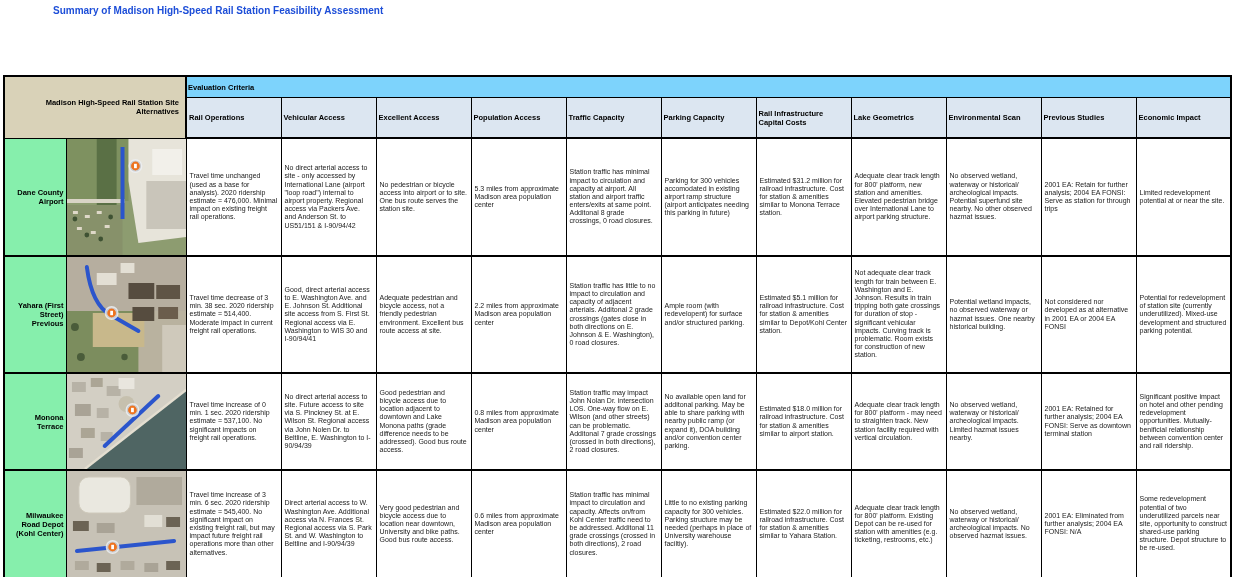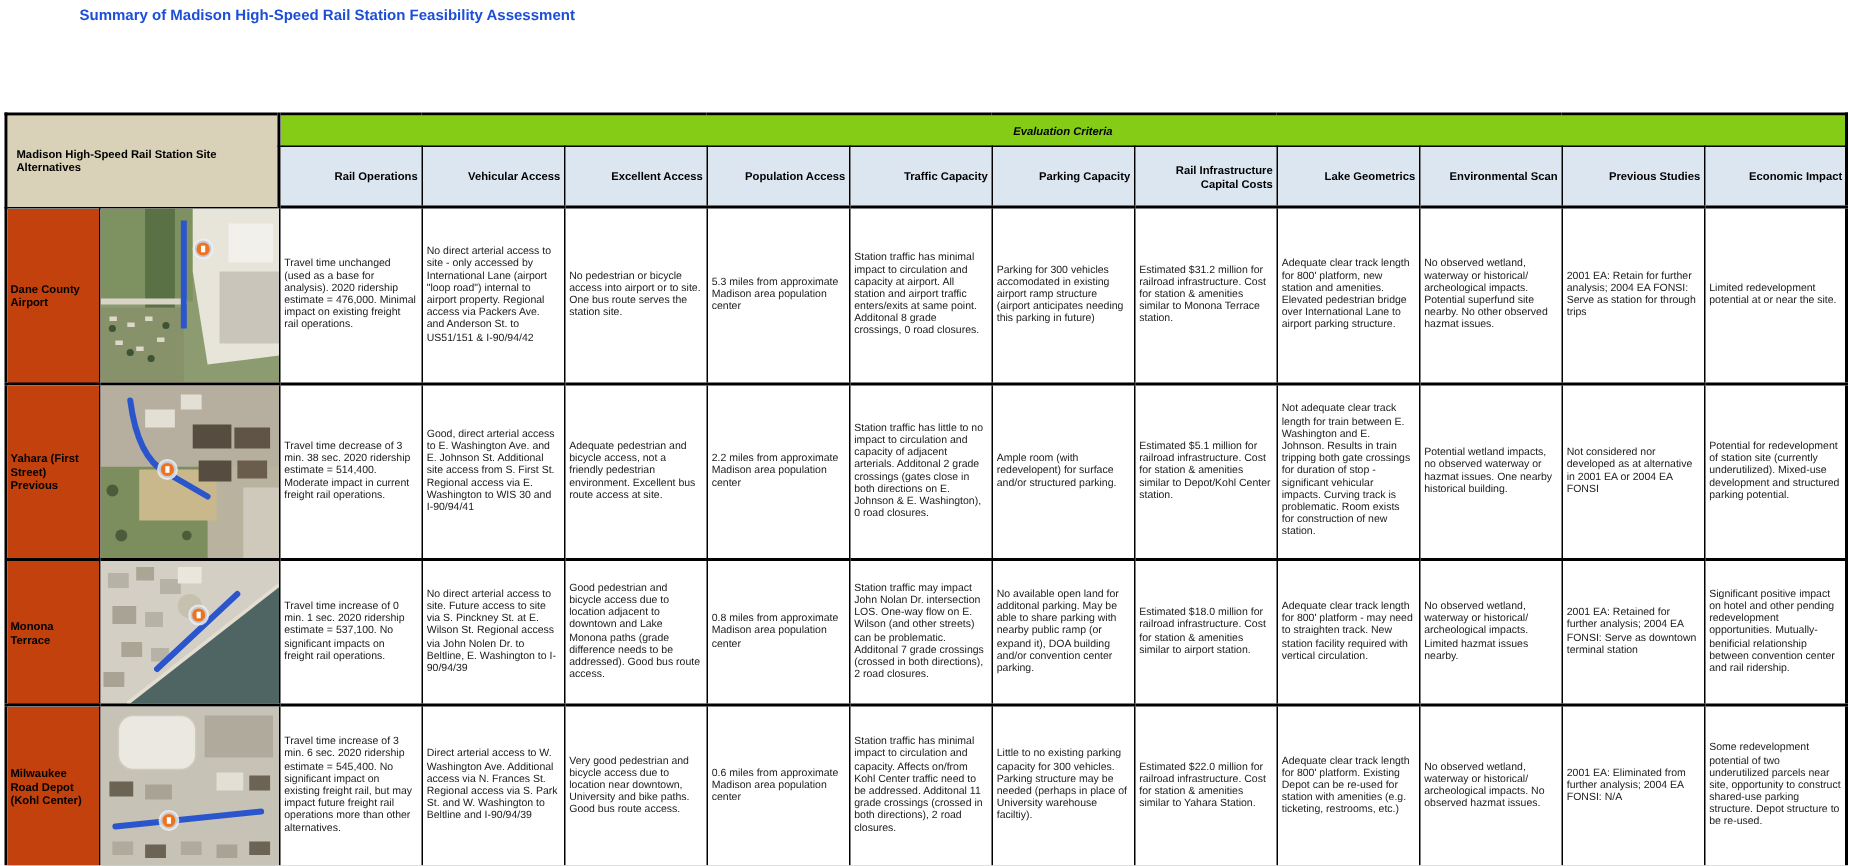--- a/index.html
+++ b/index.html
@@ -2,27 +2,27 @@
 <html><head>
 <meta charset="utf-8">
 <style>
   html,body{margin:0;padding:0;background:#fff;}
   .page{position:relative;width:1233px;height:577px;background:#ffffff;overflow:hidden;
         font-family:"Liberation Sans", sans-serif;color:#1a1a1a;}
   .title{position:absolute;left:5px;top:5px;font-size:10px;font-weight:bold;color:#1d4ed8;margin-left:48px;}
   table.matrix{position:absolute;left:3px;top:75px;width:1227px;border-collapse:collapse;
         table-layout:fixed;background:#fff;border:2px solid #000;}
   table.matrix th, table.matrix td{border:1px solid #000;overflow:hidden;}
-  .corner{background:#d9d2b8;font-size:7.5px;font-weight:bold;text-align:left;
+  .corner{background:#d9d2b8;font-size:7.5px;font-weight:bold;text-align:right;
         vertical-align:middle;padding:1px 6px;border-right:2px solid #000 !important;color:#000;}
-  .group-hdr{background:#84cc16;font-size:7.5px;font-weight:bold;text-align:center;
-        vertical-align:middle;height:18px;color:#000;font-style:italic;}
-  .crit-hdr{background:#dce6f1;font-size:7.5px;font-weight:bold;text-align:right;
+  .group-hdr{background:#7dd3fc;font-size:7.5px;font-weight:bold;text-align:left;
+        vertical-align:middle;height:18px;color:#000;}
+  .crit-hdr{background:#dce6f1;font-size:7.5px;font-weight:bold;text-align:left;
         vertical-align:middle;height:37px;padding:1px 2px;border-bottom:2px solid #000 !important;color:#000;}
-  tbody th.rowlabel{background:#c2410c;font-size:7.5px;font-weight:bold;text-align:left;
+  tbody th.rowlabel{background:#86efac;font-size:7.5px;font-weight:bold;text-align:right;
         vertical-align:middle;padding:1px 2px;color:#000;}
   tbody td, tbody th{border-bottom:2px solid #000 !important;}
   td.cell{font-size:7px;line-height:1.17;vertical-align:middle;text-align:left;
         padding:1px 3px;font-weight:normal;}
   td.img-cell{padding:0;vertical-align:top;background:#b9b29f;}
   td.img-cell svg{display:block;width:100%;}
   .ph1{height:116px;} .ph2{height:115px;} .ph3{height:95px;} .ph4{height:106px;}
 </style>
 </head>
 <body>

